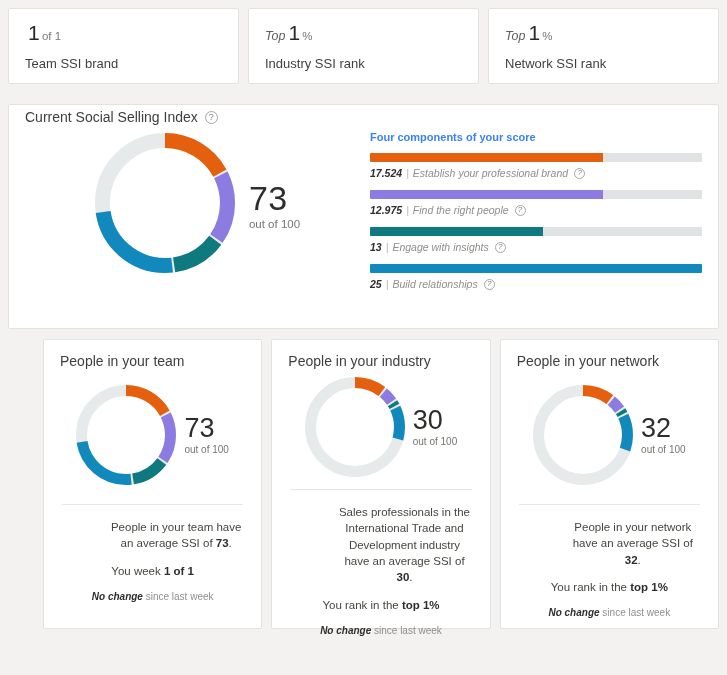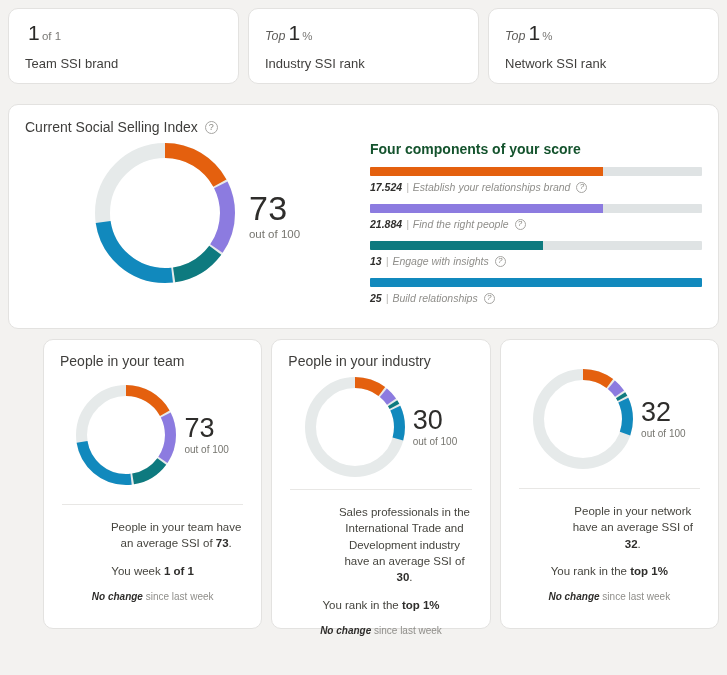--- a/index.html
+++ b/index.html
@@ -16,21 +16,21 @@
     font-size: 17.5px;
     font-weight: 400;
     color: #3f3e3c;
     padding: 6px 0 10px 14px;
     letter-spacing: 0.1px;
   }
 
   .card {
     background: #ffffff;
     border: 1px solid #e3e2e0;
-    border-radius: 10px;
+    border-radius: 2px;
   }
 
   
   .rank-row { display: flex; gap: 9px; margin-bottom: 10px; }
   .rank-card { flex: 1; height: 76px; padding: 13px 16px 0 16px; }
   .rank-value {
     font-size: 12.5px;
     color: #7a7976;
     font-weight: 400;
     line-height: 1;
@@ -44,21 +44,21 @@
     letter-spacing: 0.2px;
   }
   .rank-value .suf { font-size: 11.5px; color: #7a7976; margin-left: 2px; }
   .rank-label {
     margin-top: 13px;
     font-size: 13px;
     color: #403f3d;
   }
 
   
-  .ssi-card { padding: 14px 16px 18px 16px; margin-bottom: 10px; height: 225px; margin-top: 20px; }
+  .ssi-card { padding: 4px 16px 18px 16px; margin-bottom: 10px; height: 225px; margin-top: 20px; }
   .ssi-head {
     display: flex; align-items: center; gap: 7px;
     font-size: 14px; color: #3f3e3c; margin-bottom: 2px;
   }
   .help {
     display: inline-flex; align-items: center; justify-content: center;
     width: 13px; height: 13px; border: 1px solid #a7a6a3;
     border-radius: 50%; font-size: 9px; color: #86857f;
     line-height: 1; font-family: "Liberation Sans", sans-serif;
   }
@@ -70,21 +70,21 @@
   .donut-wrap { position: relative; }
   .score-block { text-align: left; }
   .score-num {
     font-size: 34px; font-weight: 300; color: #2e2d2b;
     line-height: 1; letter-spacing: 0.5px;
   }
   .score-sub { font-size: 11.5px; color: #76756f; margin-top: 3px; }
 
   .ssi-right { flex: 1; padding-top: 4px; }
   .comp-title {
-    font-size: 14px; font-weight: bold; color: #14532d;
+    font-size: 11px; font-weight: bold; color: #3b82f6;
     margin-bottom: 10px;
   }
   .comp { margin-bottom: 11px; font-style: italic; }
   .bar-track {
     height: 9px; background: #dfe3e4; border-radius: 1px;
     overflow: hidden; width: 100%;
   }
   .bar-fill { height: 100%; }
   .comp-label {
     margin-top: 5px; font-size: 10.5px; color: #8f8e8a;
@@ -176,30 +176,30 @@
       <div class="ssi-right">
         <div class="comp-title">Four components of your score</div>
         <div id="components-list">
             <div class="comp">
               <div class="bar-track">
                 <div class="bar-fill" style="width: 70.1%; background: rgb(228, 96, 14);"></div>
               </div>
               <div class="comp-label">
                 <b>17.524</b>
                 <span class="sep">|</span>
-                <span>Establish your relationships brand</span>
+                <span>Establish your professional brand</span>
                 <span class="help-sm">?</span>
               </div>
             </div>
             <div class="comp">
               <div class="bar-track">
                 <div class="bar-fill" style="width: 70.2%; background: rgb(140, 123, 224);"></div>
               </div>
               <div class="comp-label">
-                <b>21.884</b>
+                <b>12.975</b>
                 <span class="sep">|</span>
                 <span>Find the right people</span>
                 <span class="help-sm">?</span>
               </div>
             </div>
             <div class="comp">
               <div class="bar-track">
                 <div class="bar-fill" style="width: 52%; background: rgb(14, 122, 127);"></div>
               </div>
               <div class="comp-label">
@@ -264,20 +264,21 @@
           </div>
         </div>
         <div class="b-divider"></div>
         <div class="b-foot">
           <p class="avg"><span>Sales professionals in the International Trade and Development industry have an average SSI of </span><b>30</b>.</p>
           <p class="rank"><span>You rank in the </span><b>top 1%</b></p>
           <p class="chg"><b>No change</b><span> since last week</span></p>
         </div>
       </div>
       <div class="card b-card">
+        <div class="b-title">People in your network</div>
         <div class="b-chart">
           <svg width="100" height="100" viewBox="0 0 100 100">
             <circle cx="50" cy="50" r="44.5" fill="none" stroke="#e6eaea" stroke-width="11"></circle>
             <circle cx="50" cy="50" r="44.5" fill="none" stroke="#e4600e" stroke-width="11" stroke-dasharray="28.756192078644077 250.84555409084754" stroke-dashoffset="0" transform="rotate(-90 50 50)"></circle>
             <circle cx="50" cy="50" r="44.5" fill="none" stroke="#8c7be0" stroke-width="11" stroke-dasharray="11.98008730847458 267.621658861017" stroke-dashoffset="-30.756192078644077" transform="rotate(-90 50 50)"></circle>
             <circle cx="50" cy="50" r="44.5" fill="none" stroke="#0e7a7f" stroke-width="11" stroke-dasharray="3.592034923389832 276.0097112461018" stroke-dashoffset="-44.73627938711866" transform="rotate(-90 50 50)"></circle>
             <circle cx="50" cy="50" r="44.5" fill="none" stroke="#1189bd" stroke-width="11" stroke-dasharray="34.34822700203391 245.25351916745768" stroke-dashoffset="-50.32831431050849" transform="rotate(-90 50 50)"></circle>
           </svg>
           <div>
             <div class="b-score-num">32</div>

